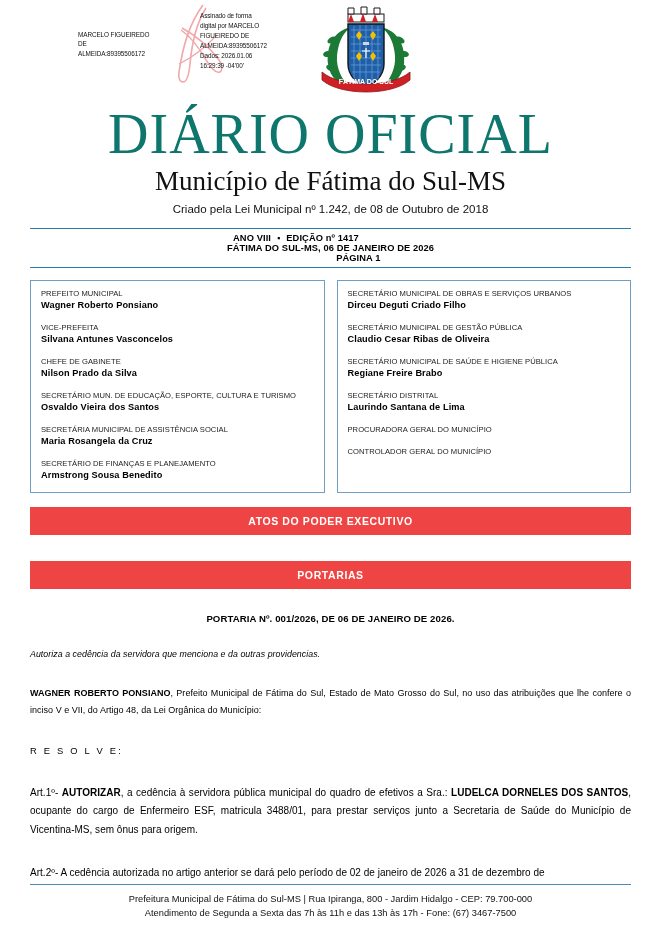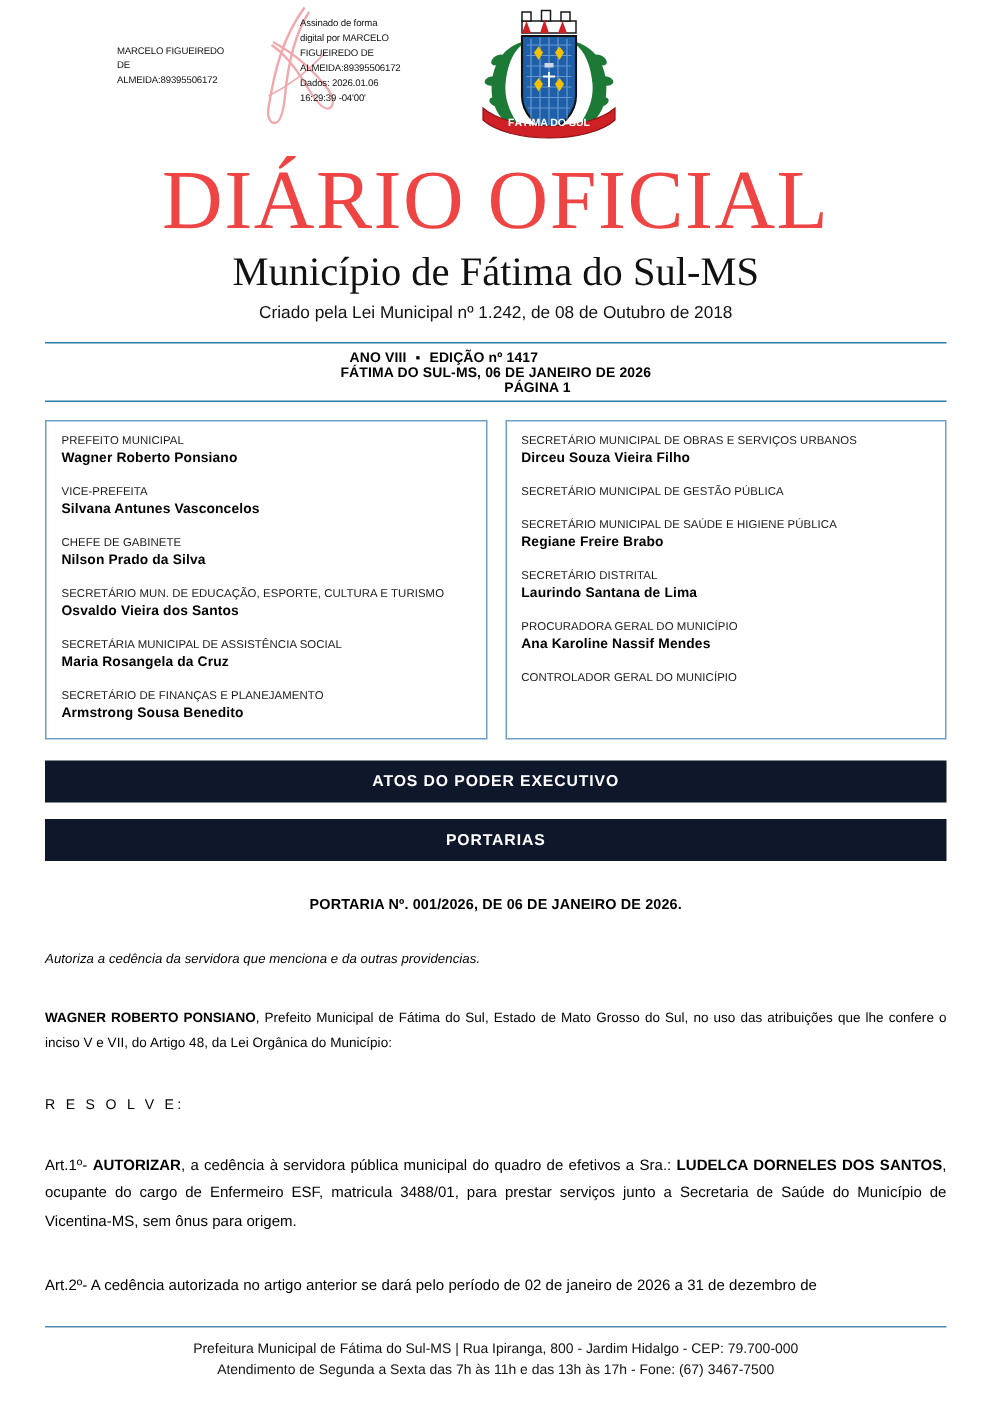--- a/index.html
+++ b/index.html
@@ -65,21 +65,21 @@
     height: 94px;
   }
 
   
   .masthead { text-align: center; margin-top: 2px; }
   .masthead-title {
     font-family: "Liberation Serif", serif;
     font-size: 56px;
     line-height: 0.98;
     letter-spacing: 1px;
-    color: #ef4444;
+    color: #0f766e;
   }
   .masthead-sub {
     font-family: "Liberation Serif", serif;
     font-size: 27px;
     line-height: 1.2;
     margin-top: 3px;
     color: #111;
   }
   .masthead-law {
     font-size: 11.5px;
@@ -126,30 +126,30 @@
   }
   .off-name {
     font-size: 9.2px;
     font-weight: bold;
     letter-spacing: 0.1px;
     color: #000;
   }
 
   
   .banner {
-    background: #0f172a;
+    background: #ef4444;
     color: #ffffff;
     text-align: center;
     font-size: 10.5px;
     font-weight: bold;
     letter-spacing: 0.6px;
     padding: 8px 0 8px 0;
     margin-top: 14px;
   }
-  .banner.second { margin-top: 11px; }
+  .banner.second { margin-top: 26px; }
 
   
   .doc-title {
     text-align: center;
     font-size: 9.6px;
     font-weight: bold;
     margin-top: 24px;
     letter-spacing: 0.1px;
   }
   .doc-summary {
@@ -305,36 +305,36 @@
       </div>
       <div class="off-item">
         <div class="off-role">SECRETÁRIO DE FINANÇAS E PLANEJAMENTO</div>
         <div class="off-name">Armstrong Sousa Benedito</div>
       </div>
     </div>
 
     <div class="off-col">
       <div class="off-item">
         <div class="off-role">SECRETÁRIO MUNICIPAL DE OBRAS E SERVIÇOS URBANOS</div>
-        <div class="off-name">Dirceu Souza Vieira Filho</div>
+        <div class="off-name">Dirceu Deguti Criado Filho</div>
       </div>
       <div class="off-item">
         <div class="off-role">SECRETÁRIO MUNICIPAL DE GESTÃO PÚBLICA</div>
+        <div class="off-name">Claudio Cesar Ribas de Oliveira</div>
       </div>
       <div class="off-item">
         <div class="off-role">SECRETÁRIO MUNICIPAL DE SAÚDE E HIGIENE PÚBLICA</div>
         <div class="off-name">Regiane Freire Brabo</div>
       </div>
       <div class="off-item">
         <div class="off-role">SECRETÁRIO DISTRITAL</div>
         <div class="off-name">Laurindo Santana de Lima</div>
       </div>
       <div class="off-item">
         <div class="off-role">PROCURADORA GERAL DO MUNICÍPIO</div>
-        <div class="off-name">Ana Karoline Nassif Mendes</div>
       </div>
       <div class="off-item">
         <div class="off-role">CONTROLADOR GERAL DO MUNICÍPIO</div>
       </div>
     </div>
   </div>
 
   <div class="banner">ATOS DO PODER EXECUTIVO</div>
   <div class="banner second">PORTARIAS</div>
 

